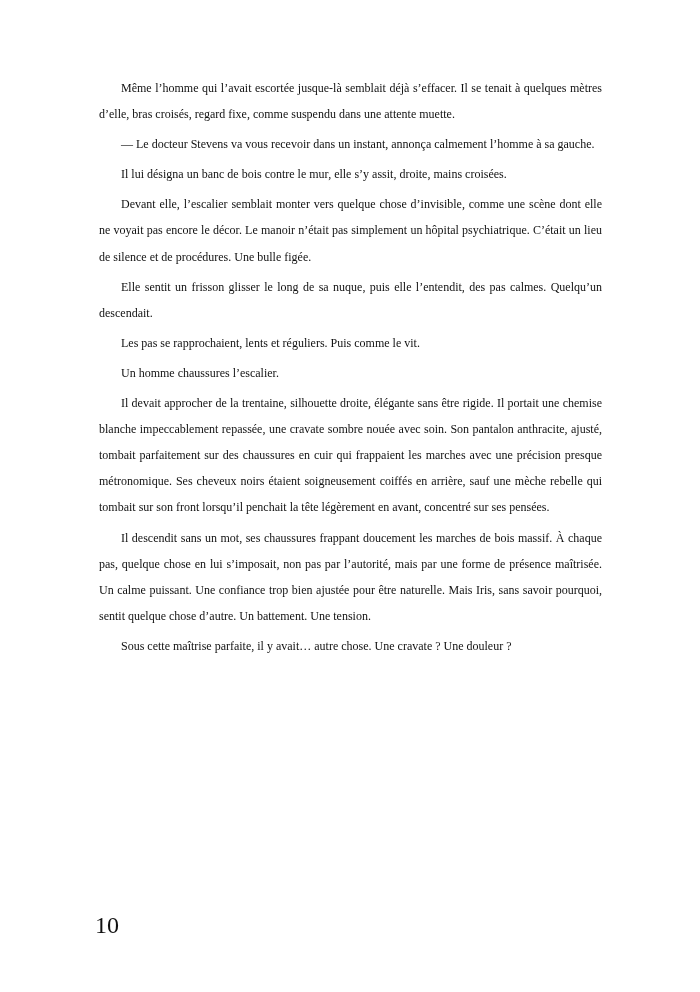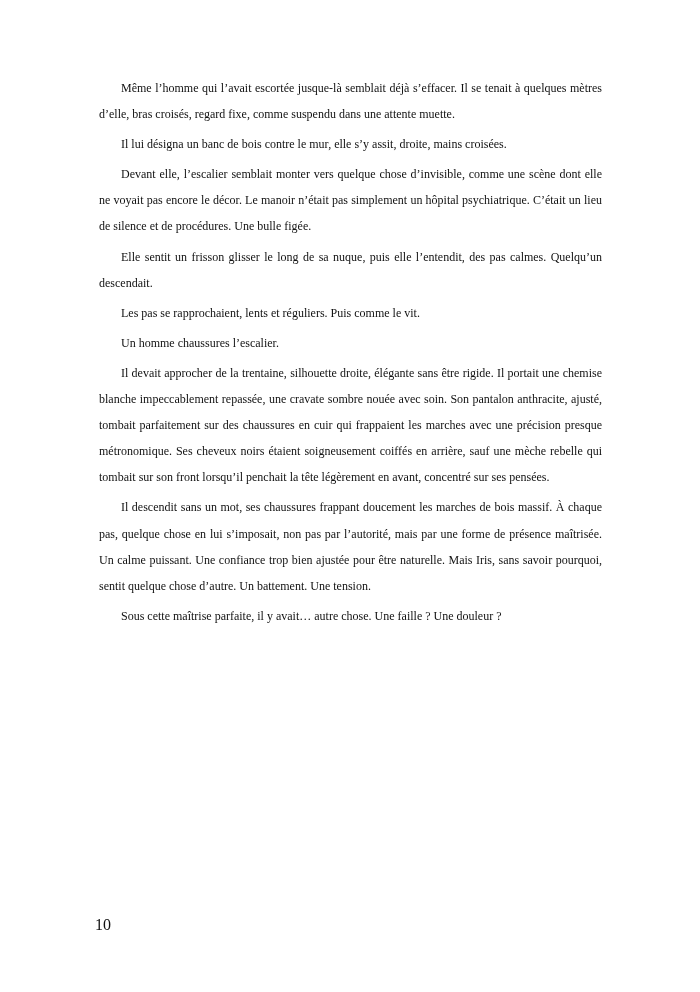--- a/index.html
+++ b/index.html
@@ -26,32 +26,33 @@
       font-size: 12px;
       line-height: 26.1px;
       text-align: justify;
       text-indent: 22px;
       hyphens: none;
     }
     .page-number {
       position: absolute;
       left: 95px;
       top: 914px;
-      font-size: 16px;
+      font-size: 24px;
       line-height: 22px;
     }
   </style>
 </head>
 <body>
 
 <div class="page">
   <p class="para">Même l’homme qui l’avait escortée jusque-là semblait déjà s’effacer. Il se tenait à quelques mètres d’elle, bras croisés, regard fixe, comme suspendu dans une attente muette.</p>
+  <p class="para">— Le docteur Stevens va vous recevoir dans un instant, annonça calmement l’homme à sa gauche.</p>
   <p class="para">Il lui désigna un banc de bois contre le mur, elle s’y assit, droite, mains croisées.</p>
   <p class="para">Devant elle, l’escalier semblait monter vers quelque chose d’invisible, comme une scène dont elle ne voyait pas encore le décor. Le manoir n’était pas simplement un hôpital psychiatrique. C’était un lieu de silence et de procédures. Une bulle figée.</p>
   <p class="para">Elle sentit un frisson glisser le long de sa nuque, puis elle l’entendit, des pas calmes. Quelqu’un descendait.</p>
   <p class="para">Les pas se rapprochaient, lents et réguliers. Puis comme le vit.</p>
   <p class="para">Un homme chaussures l’escalier.</p>
   <p class="para">Il devait approcher de la trentaine, silhouette droite, élégante sans être rigide. Il portait une chemise blanche impeccablement repassée, une cravate sombre nouée avec soin. Son pantalon anthracite, ajusté, tombait parfaitement sur des chaussures en cuir qui frappaient les marches avec une précision presque métronomique. Ses cheveux noirs étaient soigneusement coiffés en arrière, sauf une mèche rebelle qui tombait sur son front lorsqu’il penchait la tête légèrement en avant, concentré sur ses pensées.</p>
   <p class="para">Il descendit sans un mot, ses chaussures frappant doucement les marches de bois massif. À chaque pas, quelque chose en lui s’imposait, non pas par l’autorité, mais par une forme de présence maîtrisée. Un calme puissant. Une confiance trop bien ajustée pour être naturelle. Mais Iris, sans savoir pourquoi, sentit quelque chose d’autre. Un battement. Une tension.</p>
-  <p class="para">Sous cette maîtrise parfaite, il y avait… autre chose. Une faille ? Une douleur ?</p>
+  <p class="para">Sous cette maîtrise parfaite, il y avait… autre chose. Une cravate ? Une douleur ?</p>
 </div>
 
 <div class="page-number">10</div>
 
 </body></html>

